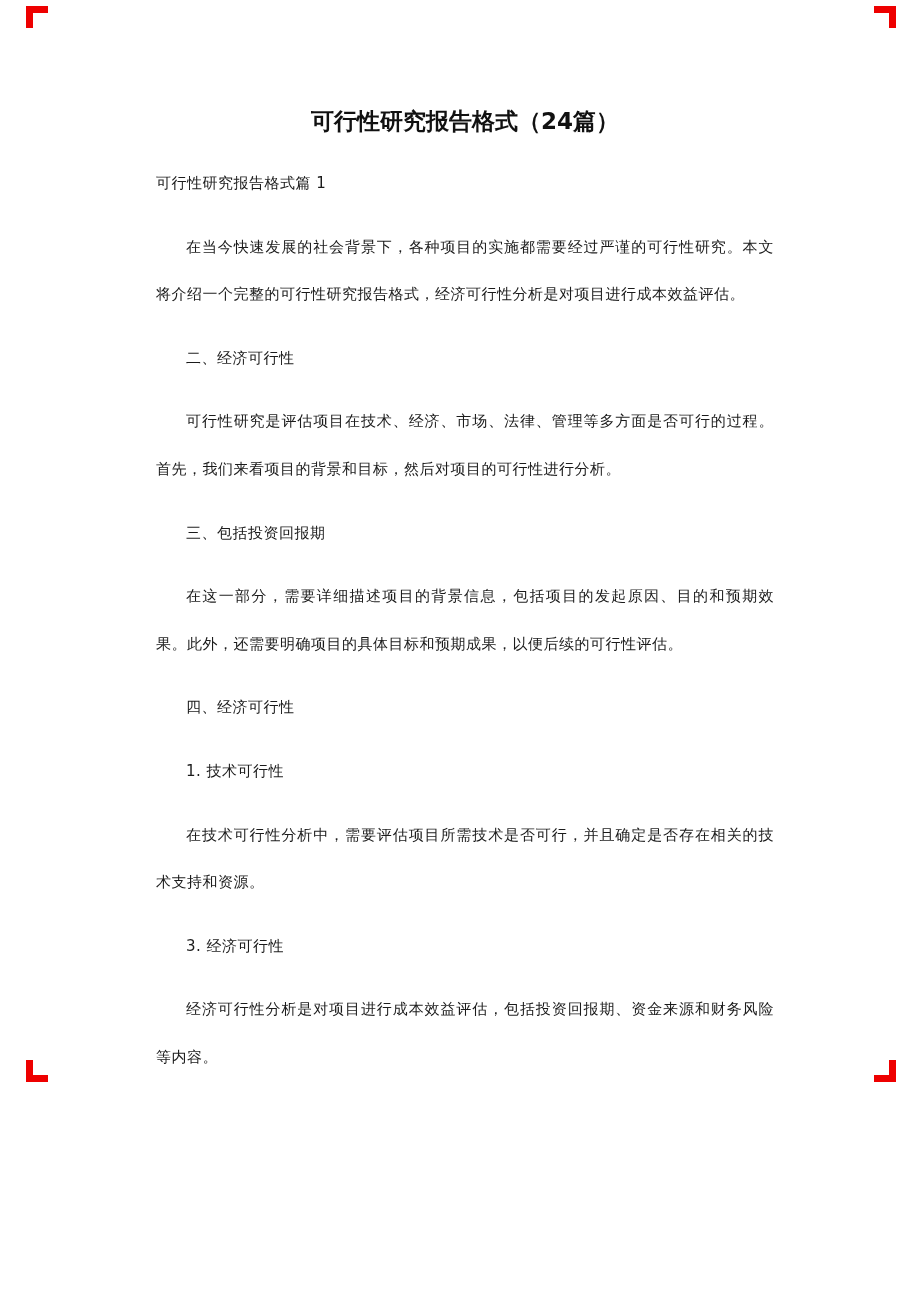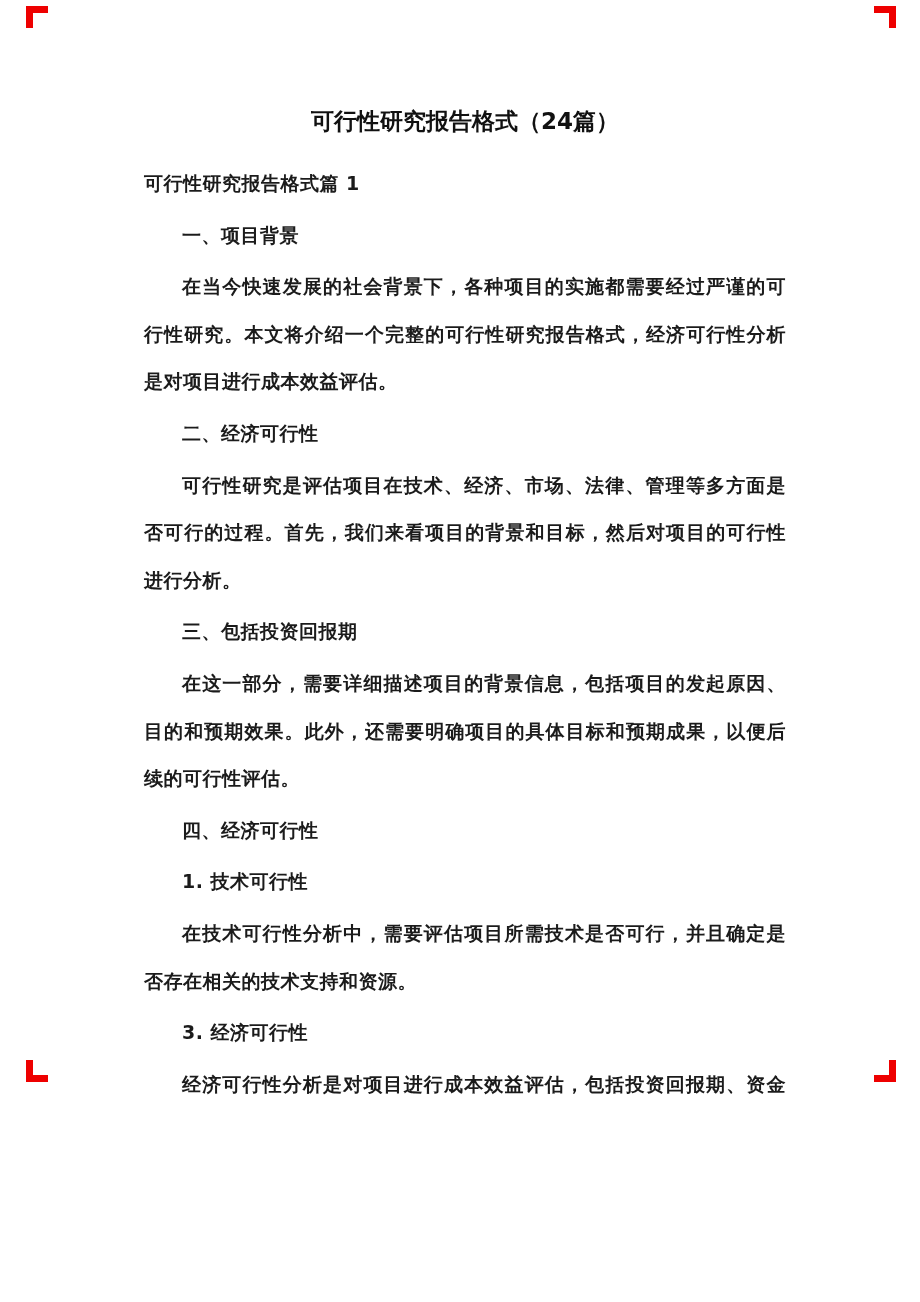--- a/index.html
+++ b/index.html
@@ -39,26 +39,26 @@
   }
   .doc-title{
     font-size:23px;
     font-weight:bold;
     text-align:center;
     line-height:34px;
     margin:0 0 22px 0;
     color:#111111;
   }
   .para{
-    font-size:19px;
+    font-size:15px;
     line-height:47.6px;
-    margin:4px;
+    margin:16px;
     text-align:justify;
     text-indent:2em;
-    font-weight:700;
+    font-weight:400;
     letter-spacing:0.5px;
     color:#1b1b1b;
     word-break:break-all;
   }
   .para.no-indent{
     text-indent:0;
   }
 </style>
 </head>
 <body>
@@ -67,21 +67,20 @@
 
   <div class="mark tl"></div>
   <div class="mark tr"></div>
   <div class="mark bl"></div>
   <div class="mark br"></div>
 
   <div class="content">
     <h1 class="doc-title">可行性研究报告格式（24篇）</h1>
 
     <p class="para no-indent">可行性研究报告格式篇 1</p>
-    <p class="para">一、项目背景</p>
     <p class="para">在当今快速发展的社会背景下，各种项目的实施都需要经过严谨的可行性研究。本文将介绍一个完整的可行性研究报告格式，经济可行性分析是对项目进行成本效益评估。</p>
     <p class="para">二、经济可行性</p>
     <p class="para">可行性研究是评估项目在技术、经济、市场、法律、管理等多方面是否可行的过程。首先，我们来看项目的背景和目标，然后对项目的可行性进行分析。</p>
     <p class="para">三、包括投资回报期</p>
     <p class="para">在这一部分，需要详细描述项目的背景信息，包括项目的发起原因、目的和预期效果。此外，还需要明确项目的具体目标和预期成果，以便后续的可行性评估。</p>
     <p class="para">四、经济可行性</p>
     <p class="para">1. 技术可行性</p>
     <p class="para">在技术可行性分析中，需要评估项目所需技术是否可行，并且确定是否存在相关的技术支持和资源。</p>
     <p class="para">3. 经济可行性</p>
     <p class="para">经济可行性分析是对项目进行成本效益评估，包括投资回报期、资金来源和财务风险等内容。</p>

